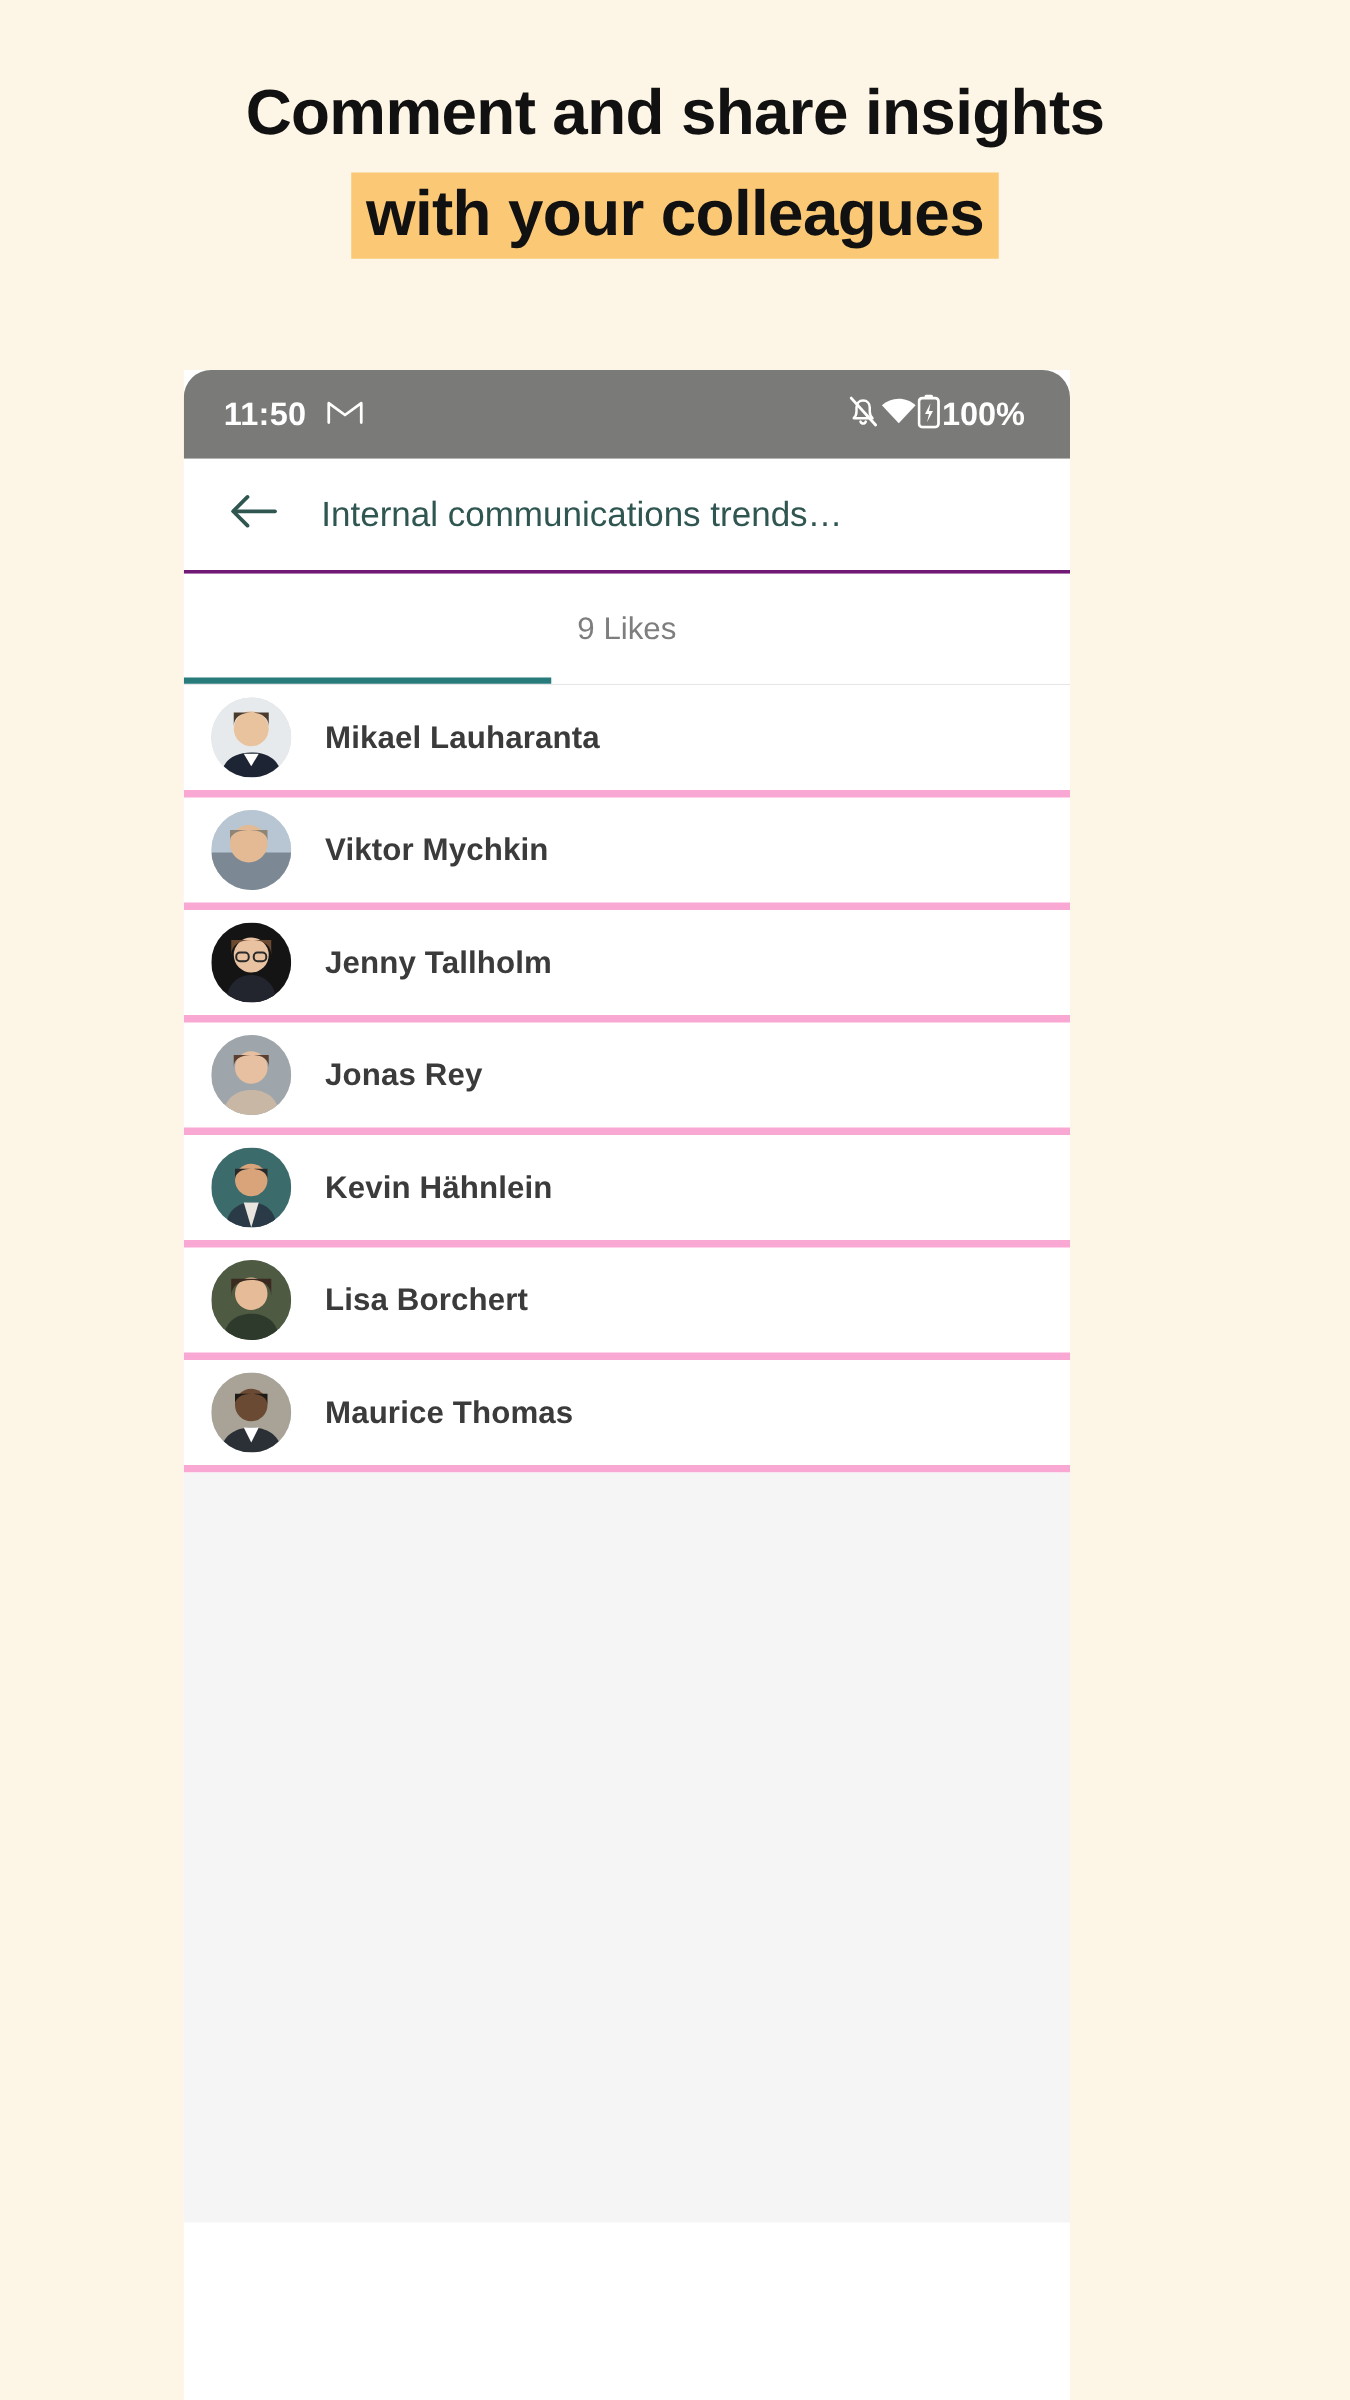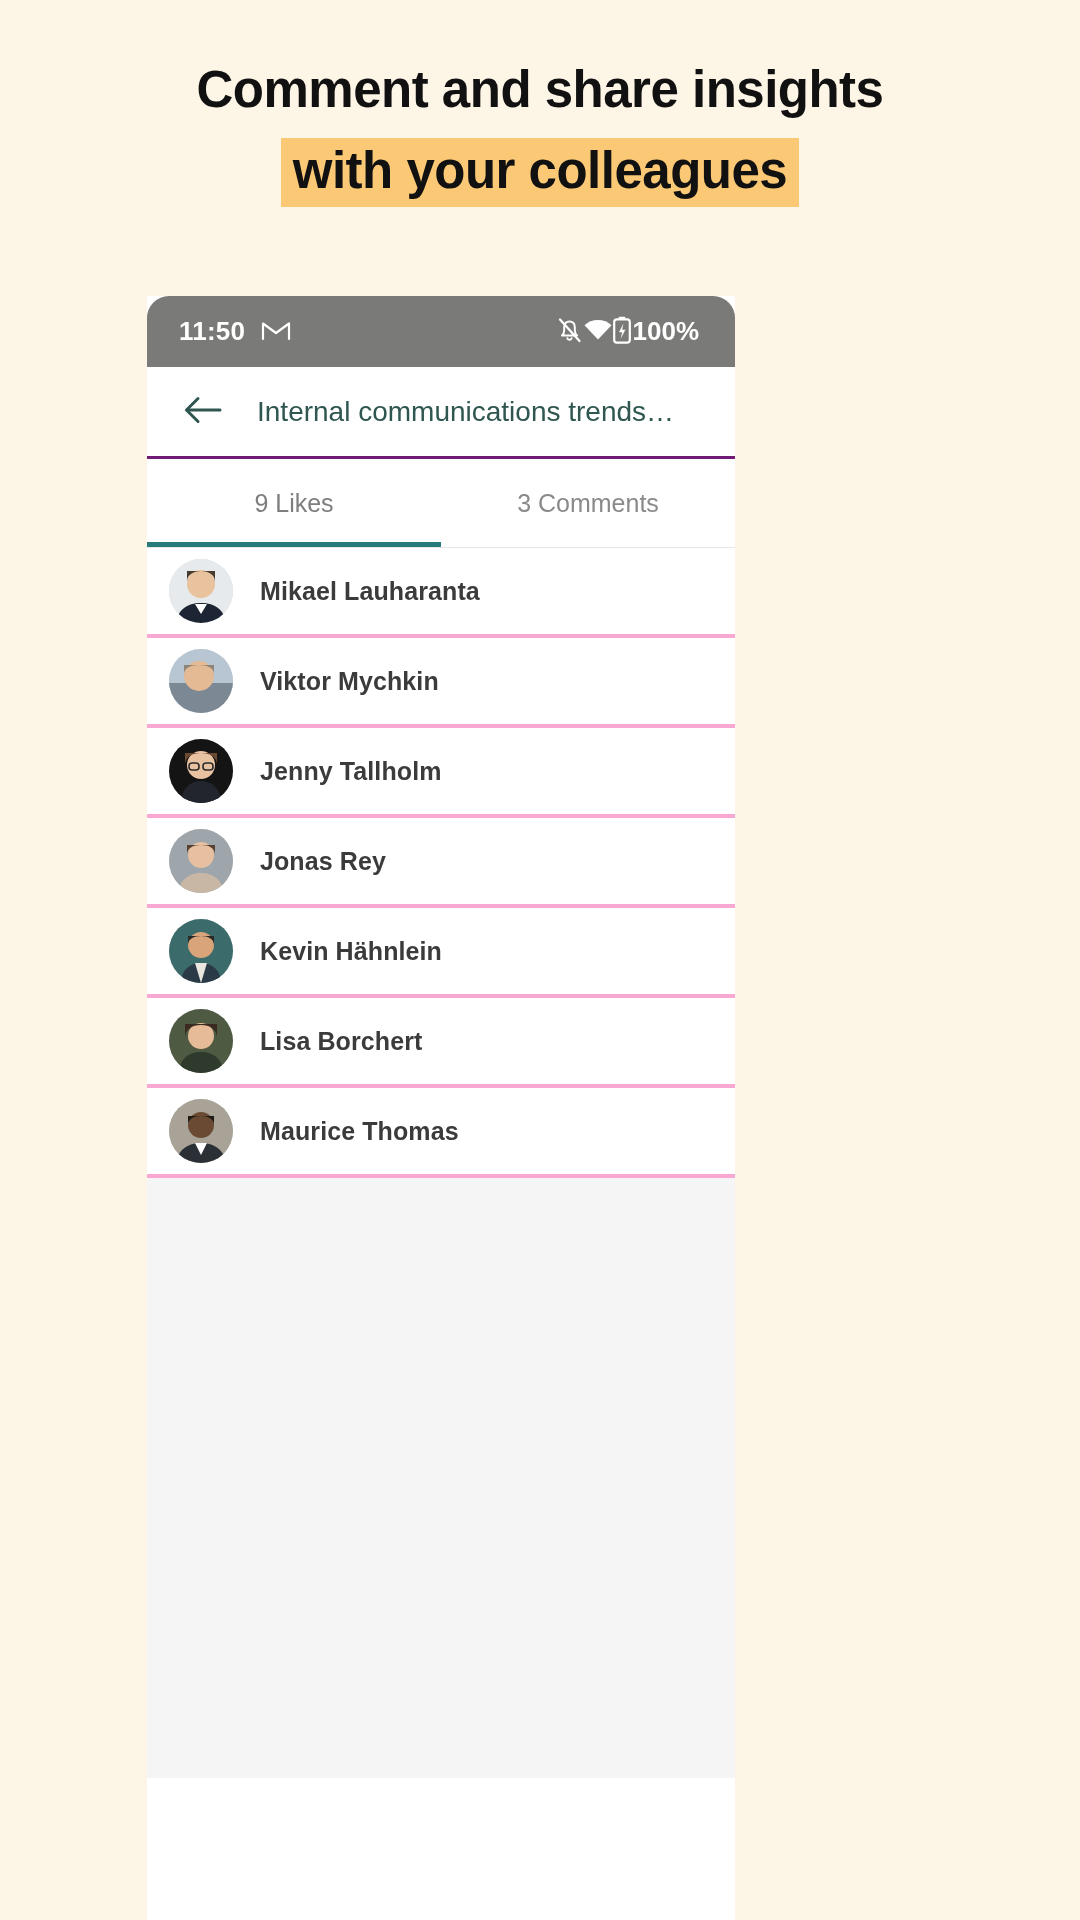--- a/index.html
+++ b/index.html
@@ -33,21 +33,21 @@
     padding: 8px 12px 11px 12px;
     display: inline-block;
     line-height: 50px;
   }
 
   
   .phone {
     position: absolute;
     left: 147px;
     top: 296px;
-    width: 588px;
+    width: 709px;
     height: 1624px;
     background: #FFFFFF;
     overflow: hidden;
   }
 
   
   .statusbar {
     height: 71px;
     background: #7A7A78;
     border-radius: 22px 22px 0 0;
@@ -116,21 +116,21 @@
     width: 100%;
   }
 
   
   .list { background: #FFFFFF; }
   .row {
     height: 90px;
     display: flex;
     align-items: center;
     padding-left: 22px;
-    border-bottom: 4px solid #f9a8d4;
+    border-bottom: 6px solid #f9a8d4;
   }
   .avatar {
     width: 64px; height: 64px;
     border-radius: 50%;
     flex: 0 0 auto;
     overflow: hidden;
     position: relative;
     background: #D9DCDE;
   }
   .avatar svg { display: block; width: 64px; height: 64px; }
@@ -200,23 +200,20 @@
         </svg>
       </span>
     </div>
     <div class="appbar-title">Internal communications trends i…</div>
   </div>
 
   <div class="tabs">
     <div class="tab active">
       <span>9 Likes</span>
     </div>
-    <div class="tab">
-      <span>3 Comments</span>
-    </div>
     <div class="tab-underline"></div>
   </div>
   <div class="tabs-divider"></div>
 
   <div class="list">
 
     <div class="row">
       <div class="avatar">
         <svg viewBox="0 0 64 64">
             <rect width="64" height="64" fill="#E7EAEC"></rect>

